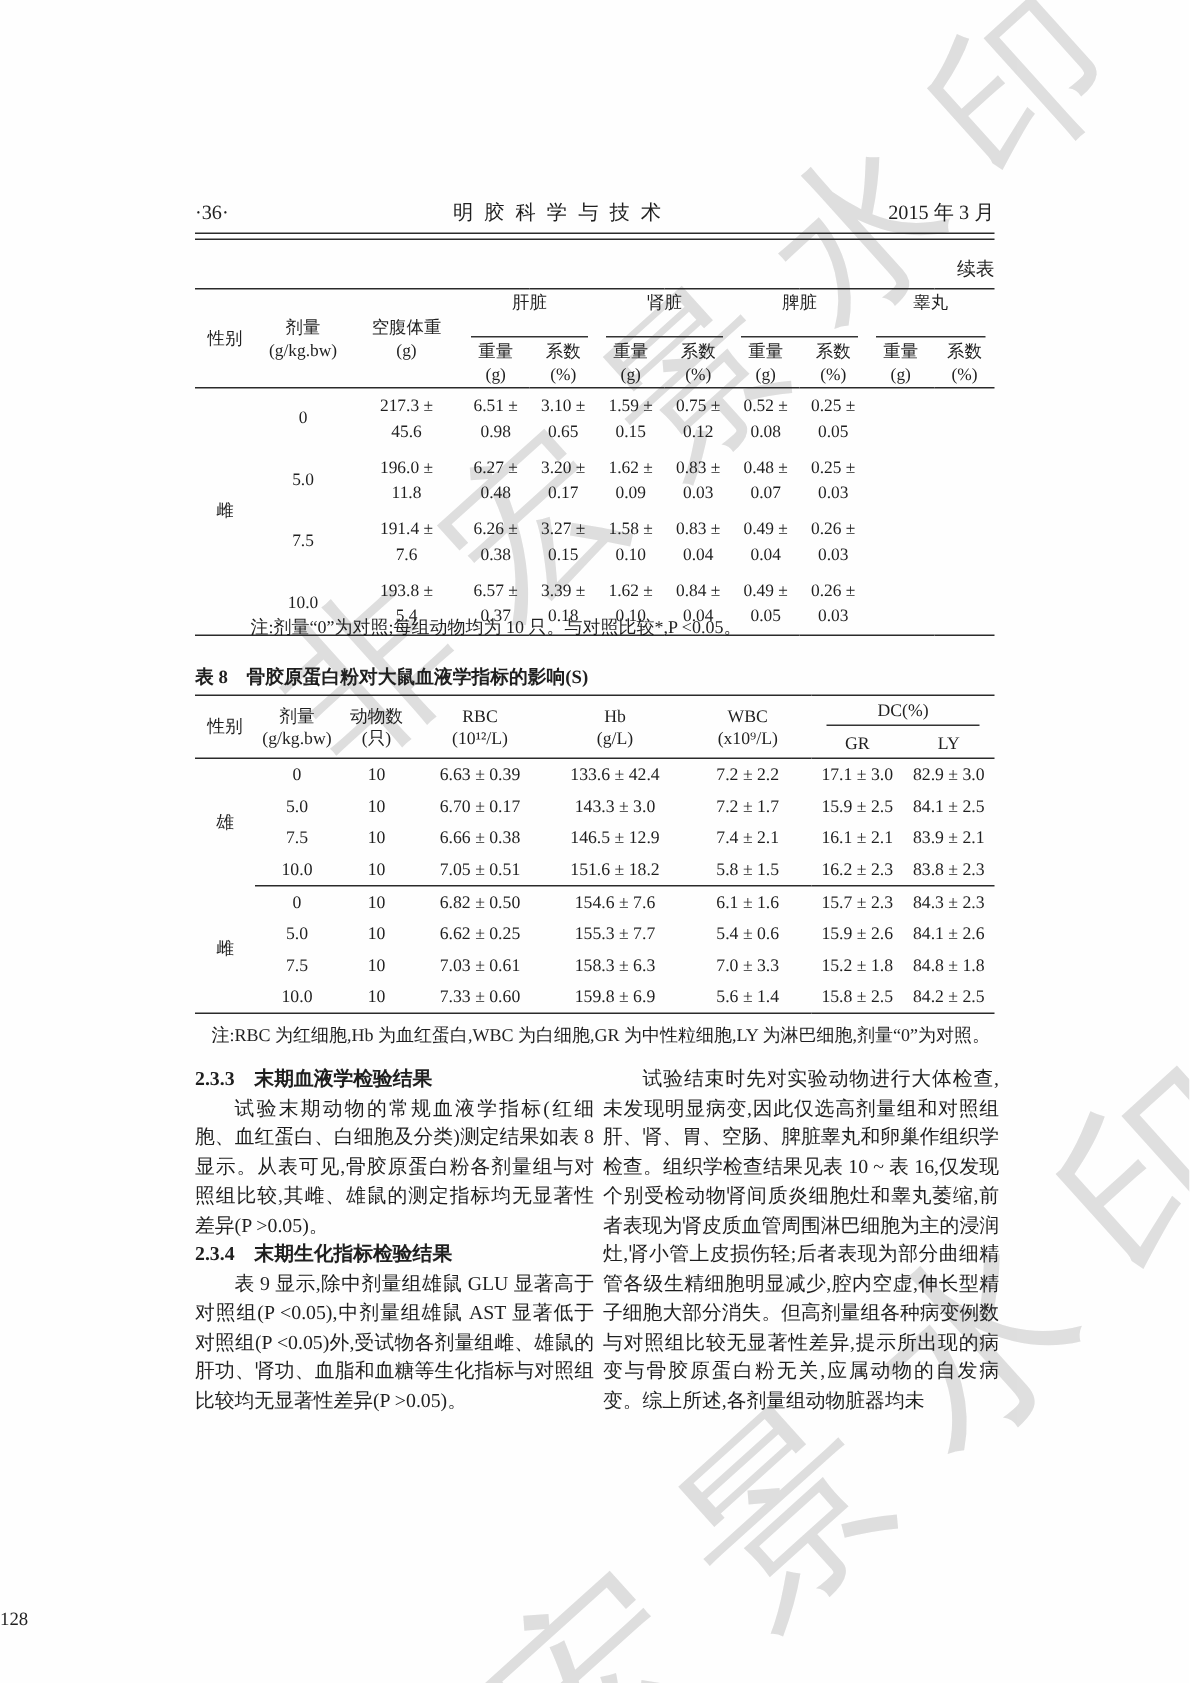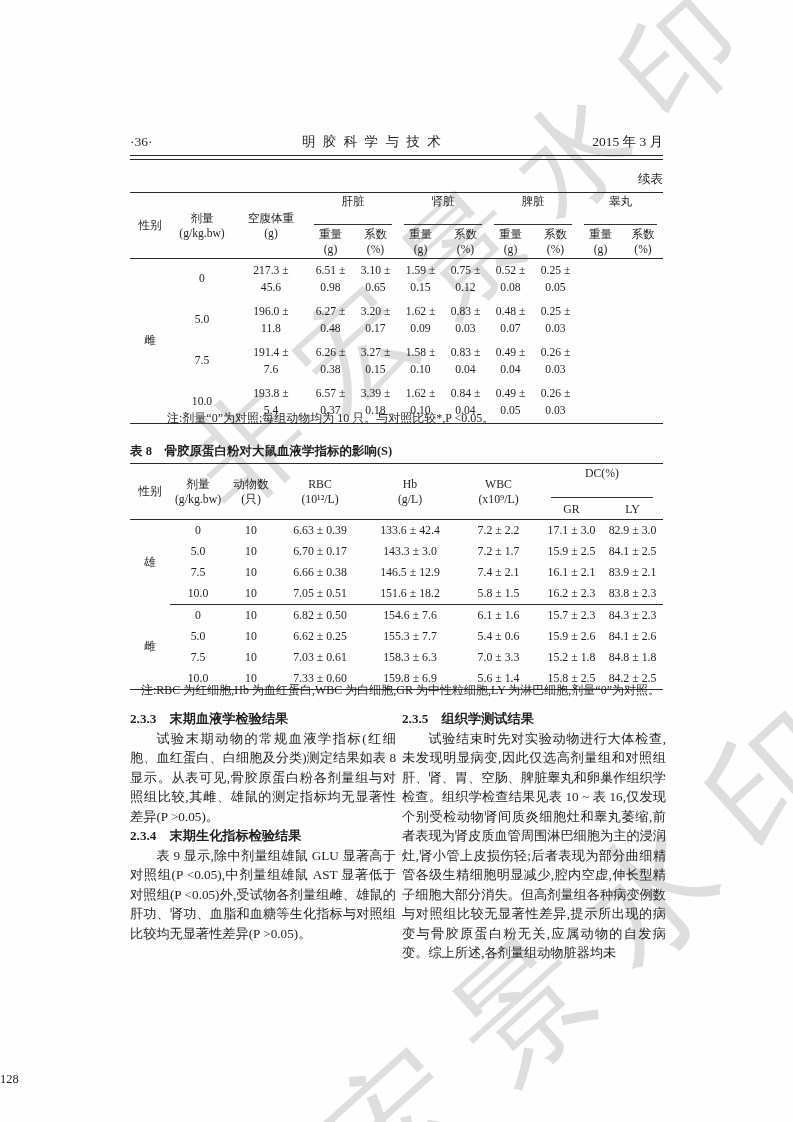--- a/index.html
+++ b/index.html
@@ -29,21 +29,21 @@
   .t7 thead{border-bottom:1.2px solid #2a2a2a;}
   .t7 .oname{border-bottom:1px solid #333;margin:0 6px;padding-bottom:15px;}
   .t7 tbody{border-bottom:1.4px solid #2a2a2a;}
   .t7 tbody td{vertical-align:middle;line-height:16.5px;padding:4px 0;}
   .note{font-size:12px;line-height:15px;}
   .note7{left:167px;top:411px;width:505px;}
   .t8-title{left:130px;top:443px;width:533px;text-align:left;font-weight:bold;font-size:12.5px;}
   .t8{left:130px;top:463px;width:533px;font-size:11.8px;text-align:center;border-top:1.4px solid #2a2a2a;}
   .t8 thead th{font-weight:normal;vertical-align:middle;line-height:15px;padding:2px 0;}
   .t8 thead{border-bottom:1.2px solid #2a2a2a;}
-  .t8 .oname{border-bottom:1px solid #333;margin:0 10px;padding-bottom:16px;}
+  .t8 .oname{border-bottom:1px solid #333;margin:0 10px;padding-bottom:2px;}
   .t8 tbody td{vertical-align:middle;line-height:21px;}
   .t8 tbody{border-bottom:1.4px solid #2a2a2a;}
   .t8 tr.sep td{border-bottom:1px solid #2a2a2a;}
   .note8{left:141px;top:683px;width:527px;}
   
   .col{position:absolute;top:709px;text-align:justify;font-size:13.2px;line-height:19.5px;}
   .col-left{left:130px;width:266px;}
   .col-right{left:402px;width:264px;}
   .col p{margin:0;text-indent:2em;}
   .col p.noindent{text-indent:0;}
@@ -405,19 +405,18 @@
   <div class="layer note note8">注:RBC 为红细胞,Hb 为血红蛋白,WBC 为白细胞,GR 为中性粒细胞,LY 为淋巴细胞,剂量“0”为对照。</div>
 
   <div class="col col-left">
     <h4>2.3.3　末期血液学检验结果</h4>
     <p>试验末期动物的常规血液学指标(红细胞、血红蛋白、白细胞及分类)测定结果如表 8 显示。从表可见,骨胶原蛋白粉各剂量组与对照组比较,其雌、雄鼠的测定指标均无显著性差异(P &gt;0.05)。</p>
     <h4>2.3.4　末期生化指标检验结果</h4>
     <p>表 9 显示,除中剂量组雄鼠 GLU 显著高于对照组(P &lt;0.05),中剂量组雄鼠 AST 显著低于对照组(P &lt;0.05)外,受试物各剂量组雌、雄鼠的肝功、肾功、血脂和血糖等生化指标与对照组比较均无显著性差异(P &gt;0.05)。</p>
   </div>
 
   <div class="col col-right">
-    <h4>2.3.5　组织学测试结果</h4>
     <p>试验结束时先对实验动物进行大体检查,未发现明显病变,因此仅选高剂量组和对照组肝、肾、胃、空肠、脾脏睾丸和卵巢作组织学检查。组织学检查结果见表 10 ~ 表 16,仅发现个别受检动物肾间质炎细胞灶和睾丸萎缩,前者表现为肾皮质血管周围淋巴细胞为主的浸润灶,肾小管上皮损伤轻;后者表现为部分曲细精管各级生精细胞明显减少,腔内空虚,伸长型精子细胞大部分消失。但高剂量组各种病变例数与对照组比较无显著性差异,提示所出现的病变与骨胶原蛋白粉无关,应属动物的自发病变。综上所述,各剂量组动物脏器均未</p>
   </div>
 
   <div class="layer footer">128</div>
 
 </div>
 
 </body></html>

